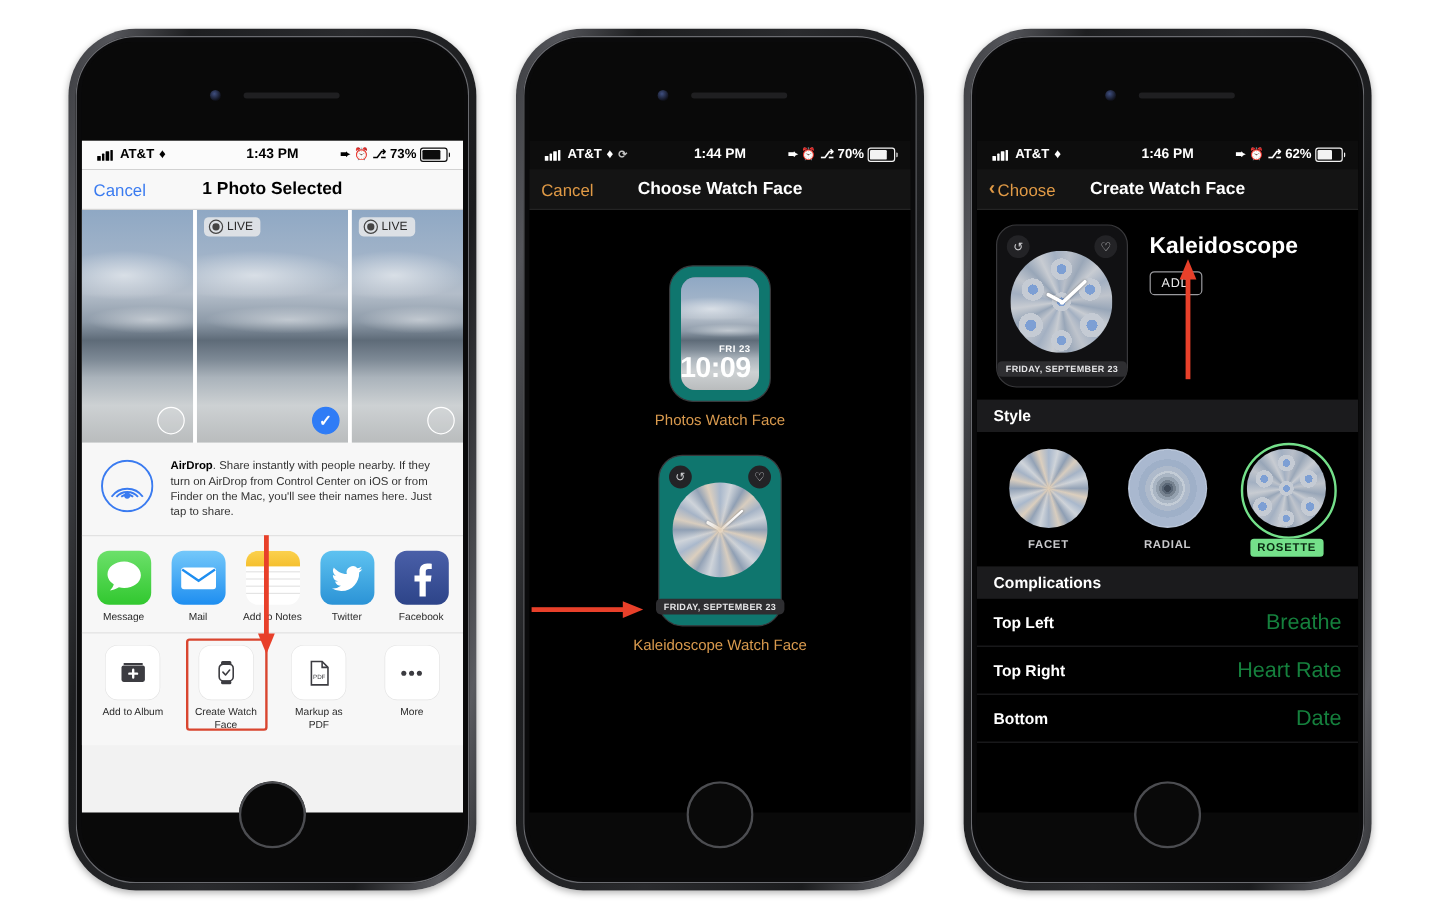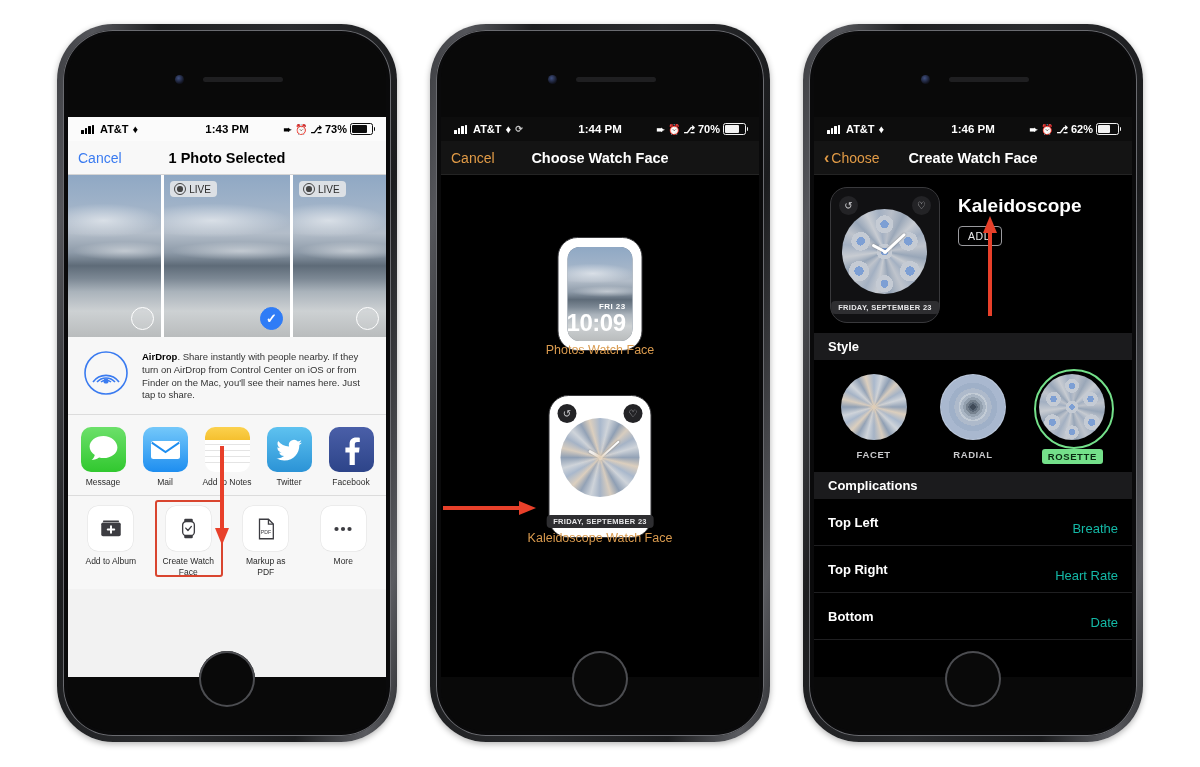--- a/index.html
+++ b/index.html
@@ -42,21 +42,21 @@
   .navbar{height:33px;display:flex;align-items:center;position:relative;padding:0 10px;}
   .navbar.light{background:#f8f8f8;color:#000;border-bottom:1px solid #d4d4d4;}
   .navbar.dark{background:#141414;color:#fff;border-bottom:1px solid #242424;}
   .navbar .title{position:absolute;left:0;right:0;text-align:center;font-size:14.5px;font-weight:bold;pointer-events:none;}
   .nav-left{font-size:14px;z-index:2;display:flex;align-items:center;gap:2px;}
   .blue{color:#3a7bf0;} .amber{color:#e09a46;}
   .chev{font-size:16px;line-height:1;font-weight:bold;}
 
   
   .sheet{background:#f2f2f2;height:100%;display:flex;flex-direction:column;}
-  .photogrid{display:flex;gap:3px;height:162px;background:#fff;}
+  .photogrid{display:flex;gap:3px;height:194px;background:#fff;}
   .cell{position:relative;flex:1;overflow:hidden;}
   .cell.mid{flex:1.35;}
   .sky{position:absolute;inset:0;
        background:linear-gradient(#8fa8c4 0%,#9fb2c8 18%,#b3bdc9 36%,#8d9aa8 48%,#5e6b78 56%,#7c8894 64%,#aab3bb 72%,#cdd1d3 84%,#b9bcbd 100%);}
   .sky::before{content:"";position:absolute;left:-10%;top:16%;width:120%;height:24%;
        background:radial-gradient(ellipse at 40% 50%,rgba(255,255,255,.55),rgba(255,255,255,0) 62%);}
   .sky::after{content:"";position:absolute;left:-5%;top:40%;width:110%;height:14%;
        background:radial-gradient(ellipse at 60% 50%,rgba(255,255,255,.45),rgba(255,255,255,0) 60%);}
   .livetag{position:absolute;left:6px;top:6px;background:rgba(235,235,235,.82);border-radius:4px;
            padding:2px 6px 2px 4px;font-size:10px;color:#2b2b2b;display:flex;align-items:center;gap:3px;font-weight:500;}
@@ -77,21 +77,21 @@
   .applabel{font-size:8.5px;color:#2b2b2b;line-height:1.2;}
 
   .actrow{background:#f7f7f7;display:flex;justify-content:space-around;padding:10px 4px 12px;}
   .actitem{width:58px;text-align:center;position:relative;}
   .acticon{width:45px;height:45px;border-radius:10px;margin:0 auto 5px;background:#fff;position:relative;
            box-shadow:0 0 0 .5px #e2e2e2;display:flex;align-items:center;justify-content:center;}
   .highlight-box{position:absolute;left:-4px;top:-6px;width:64px;height:73px;border:2.5px solid #d9452f;border-radius:3px;}
 
   
   .p2body{background:#000;height:100%;position:relative;}
-  .wcard{position:absolute;left:50%;transform:translateX(-50%);border:1.5px solid #39393c;border-radius:20px;background:#ffffff;margin-top:16px;}
+  .wcard{position:absolute;left:50%;transform:translateX(-50%);border:1.5px solid #39393c;border-radius:20px;background:#0f766e;}
   .wlabel{position:absolute;left:0;right:0;text-align:center;color:#d99a4e;font-size:12.5px;}
 
   .photoface{position:absolute;inset:9px;border-radius:12px;overflow:hidden;background:#6f7d8b;}
   .pf-time{position:absolute;right:7px;bottom:6px;text-align:right;color:#fff;}
   .pf-date{font-size:8px;font-weight:bold;letter-spacing:.4px;}
   .pf-hour{font-size:24px;font-weight:bold;line-height:1;letter-spacing:-.5px;}
 
   .kdial{position:absolute;border-radius:50%;overflow:hidden;}
   .kfacet{background:
      conic-gradient(from 0deg,#a9b8cc 0deg,#cfd4da 14deg,#8f9fb4 30deg,#d8cdbf 44deg,#a5b3c6 60deg,
@@ -135,21 +135,21 @@
           letter-spacing:.6px;padding:3px 9px;font-weight:500;}
   .sechead{background:#1b1b1d;color:#fff;font-size:13px;font-weight:bold;padding:6px 14px;}
   .styles{display:flex;justify-content:space-around;padding:14px 10px 8px;background:#000;}
   .styleitem{text-align:center;width:92px;position:relative;}
   .stylecirc{width:66px;height:66px;border-radius:50%;margin:0 auto;position:relative;}
   .stylelabel{font-size:9.5px;color:#c9c9cc;font-weight:bold;letter-spacing:.6px;margin-top:9px;display:inline-block;}
   .stylelabel.sel{background:#74e08a;color:#0a2a12;border-radius:3px;padding:2px 6px;}
   .selring{position:absolute;left:50%;top:-5px;margin-left:-38px;width:76px;height:76px;border-radius:50%;border:2.2px solid #74e08a;}
   .comprow{display:flex;justify-content:space-between;align-items:center;padding:9px 14px;border-bottom:1px solid #1f1f21;}
   .compname{color:#fff;font-size:13px;font-weight:bold;}
-  .compval{color:#14b8a6;font-size:13px;margin-top:13px;}
+  .compval{color:#15803d;font-size:18px;}
 
   
   .arrow{position:absolute;z-index:60;}
   .ashaft{position:absolute;background:#e8402a;}
   .ahead{position:absolute;width:0;height:0;}
 </style>
 </head>
 <body>
 
 <div class="stage">

